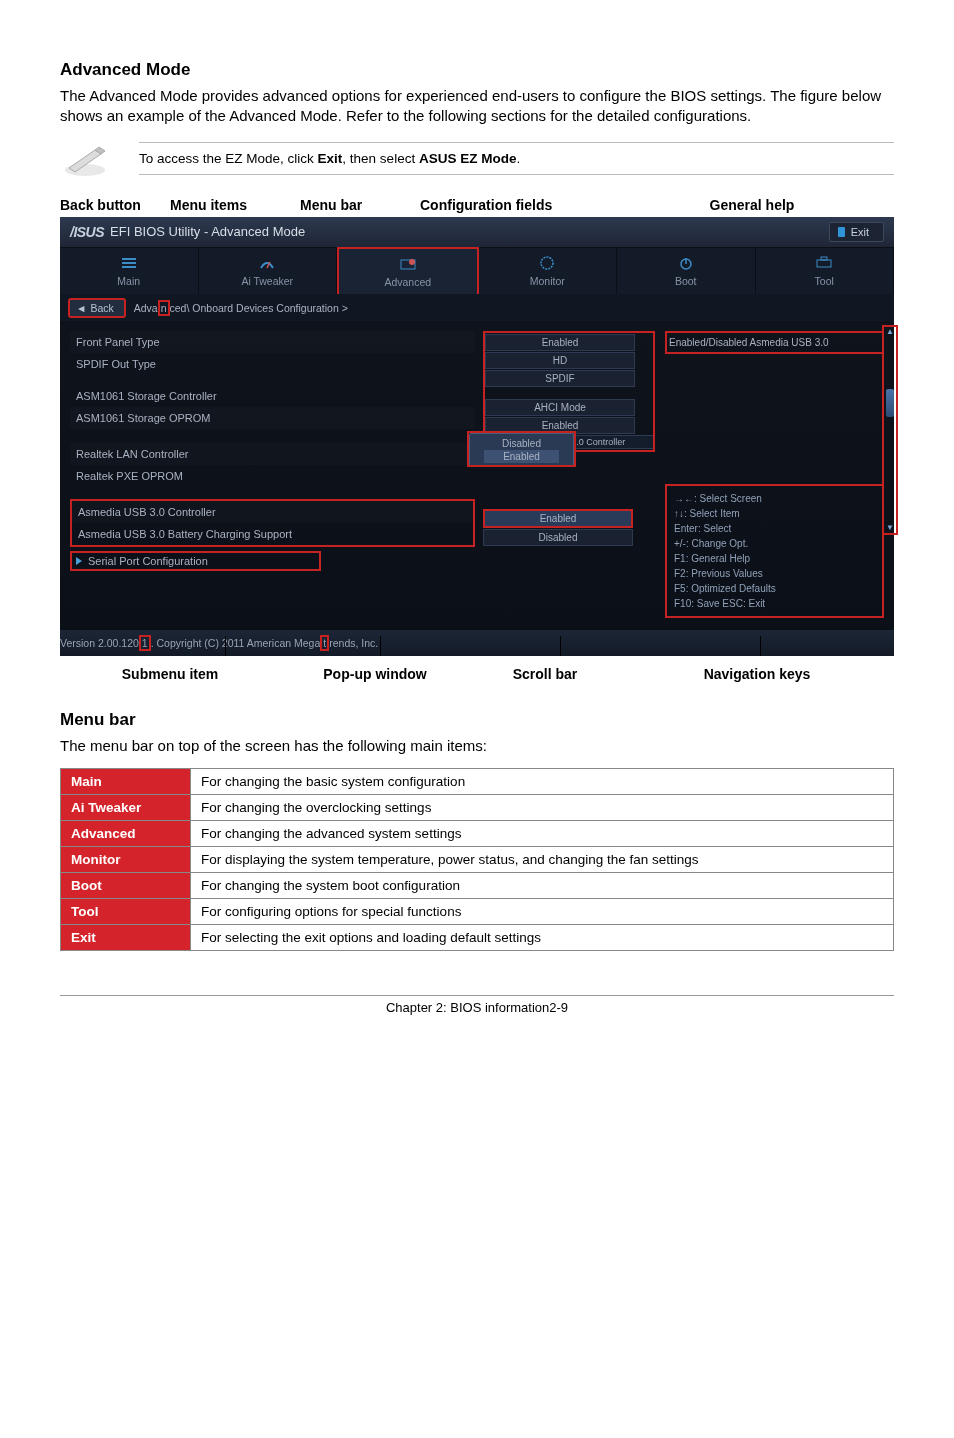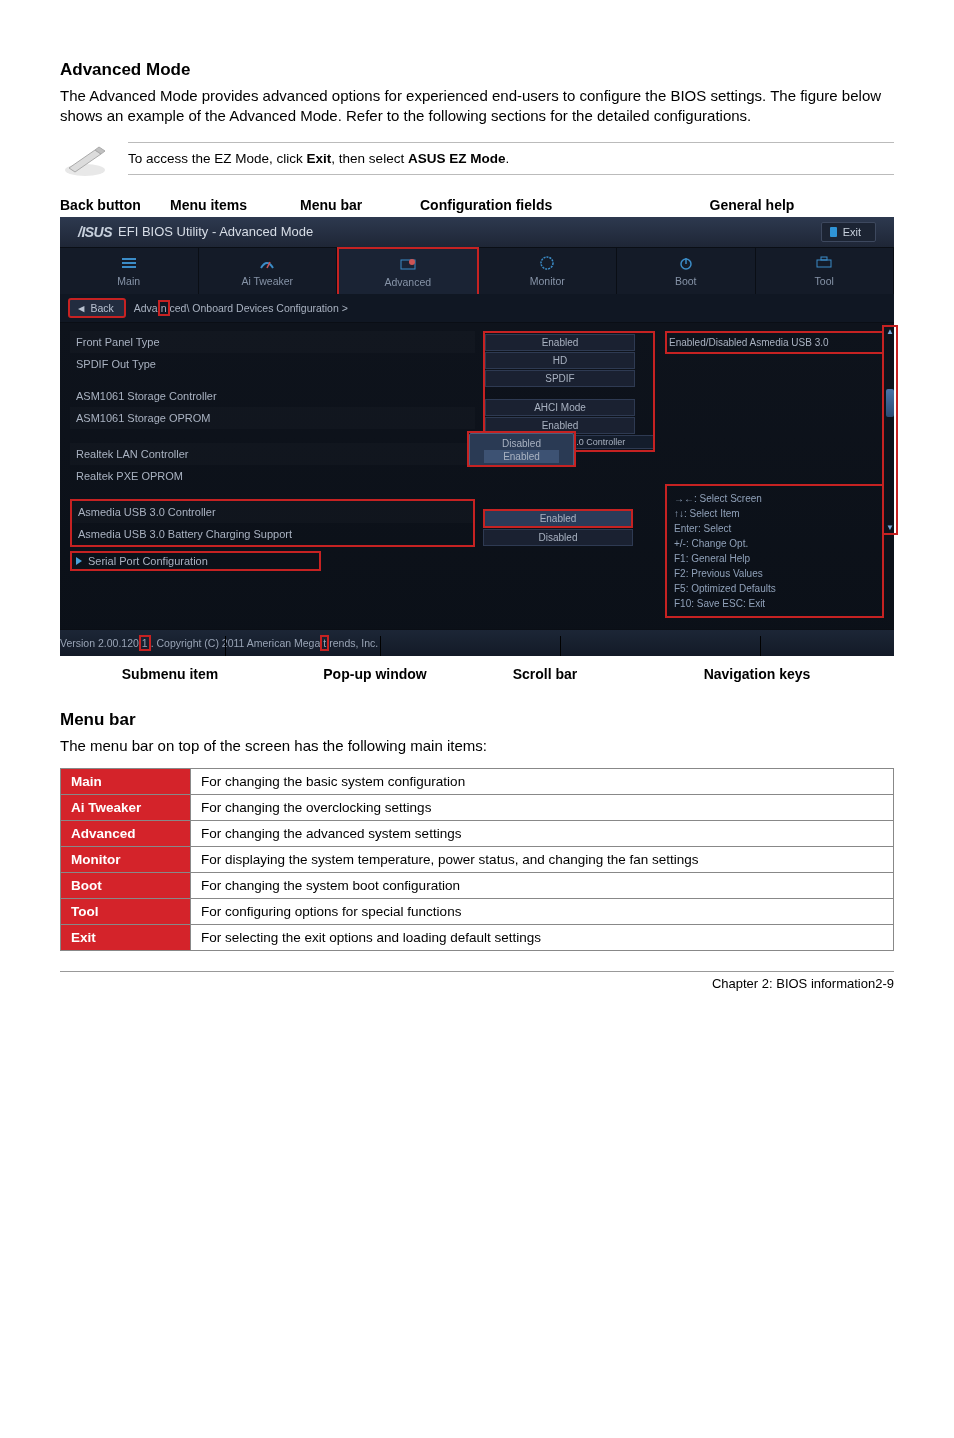--- a/index.html
+++ b/index.html
@@ -13,21 +13,21 @@
     font-size: 15px;
   }
   h3.section-title {
     font-size: 17px;
     font-weight: bold;
     margin-bottom: 6px;
   }
   p.body { line-height: 1.35; margin-bottom: 12px; }
 
   
-  .note-row { display: flex; align-items: center; margin: 4px 0 18px 0; }
+  .note-row { display: flex; align-items: center; margin: 4px 0 18px 0; gap: 11px; }
   .note-icon {
     width: 50px; height: 40px; margin-right: 18px;
     display:flex; align-items:center; justify-content:center;
   }
   .note-text {
     flex: 1;
     border-top: 1px solid #bbb;
     border-bottom: 1px solid #bbb;
     padding: 8px 0;
     font-size: 13.5px;
@@ -47,21 +47,21 @@
     width: 100%;
     background: linear-gradient(#0f141d, #0b1018);
     border-radius: 3px;
     color: #a9b2c1;
     font-size: 11px;
     position: relative;
   }
   .bios-titlebar {
     display:flex; align-items:center;
     background: linear-gradient(#2d394f, #1e2636);
-    padding: 5px 18px;
+    padding: 5px 10px;
     border-bottom: 1px solid #0a0e15;
   }
   .asus-logo {
     font-style: italic; font-weight: bold;
     font-size: 14px; color:#c7d0dc; letter-spacing:-0.5px;
     margin-right:6px;
   }
   .bios-title { color:#d7dde6; font-size:13px; }
   .exit-btn {
     margin-left:auto;
@@ -192,21 +192,21 @@
   
   table.menubar-table { width:100%; border-collapse:collapse; font-size:13.5px; margin-top:6px;}
   table.menubar-table td { border:1px solid #888; padding:5px 10px;}
   table.menubar-table td.k {
     width:130px;
     background:#d4232a; color:#fff; font-weight:bold;
     border-right:1px solid #888;
   }
   table.menubar-table td.v { background:#fff; }
 
-  .page-footer { margin-top:20px; border-top:1px solid #999; display:flex; justify-content:flex-end; padding-top:4px; font-size:13px;}
+  .page-footer { margin-top:44px; border-top:1px solid #999; display:flex; justify-content:center; padding-top:4px; font-size:13px;}
 
   
   .tick-container { position:relative; height:0; }
   .tick { position:absolute; width:1px; background:#000; top:0; }
 
   .tick2-container { position:relative; height:0;}
   .tick2 { position:absolute; width:1px; background:#000; bottom:0; }
 
 </style>
 </head>

